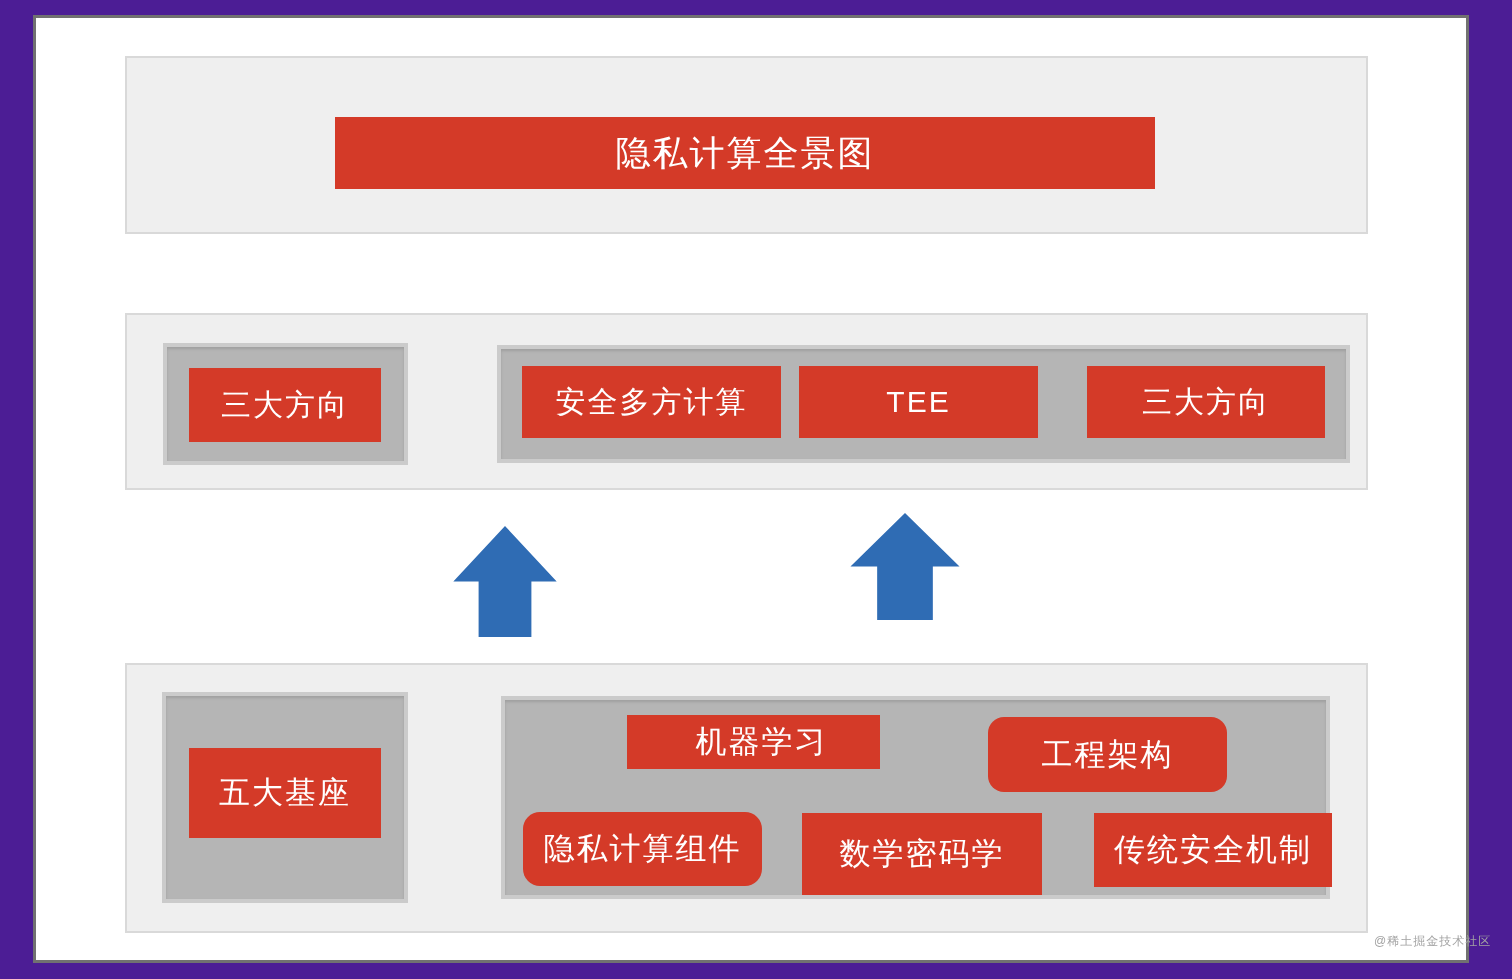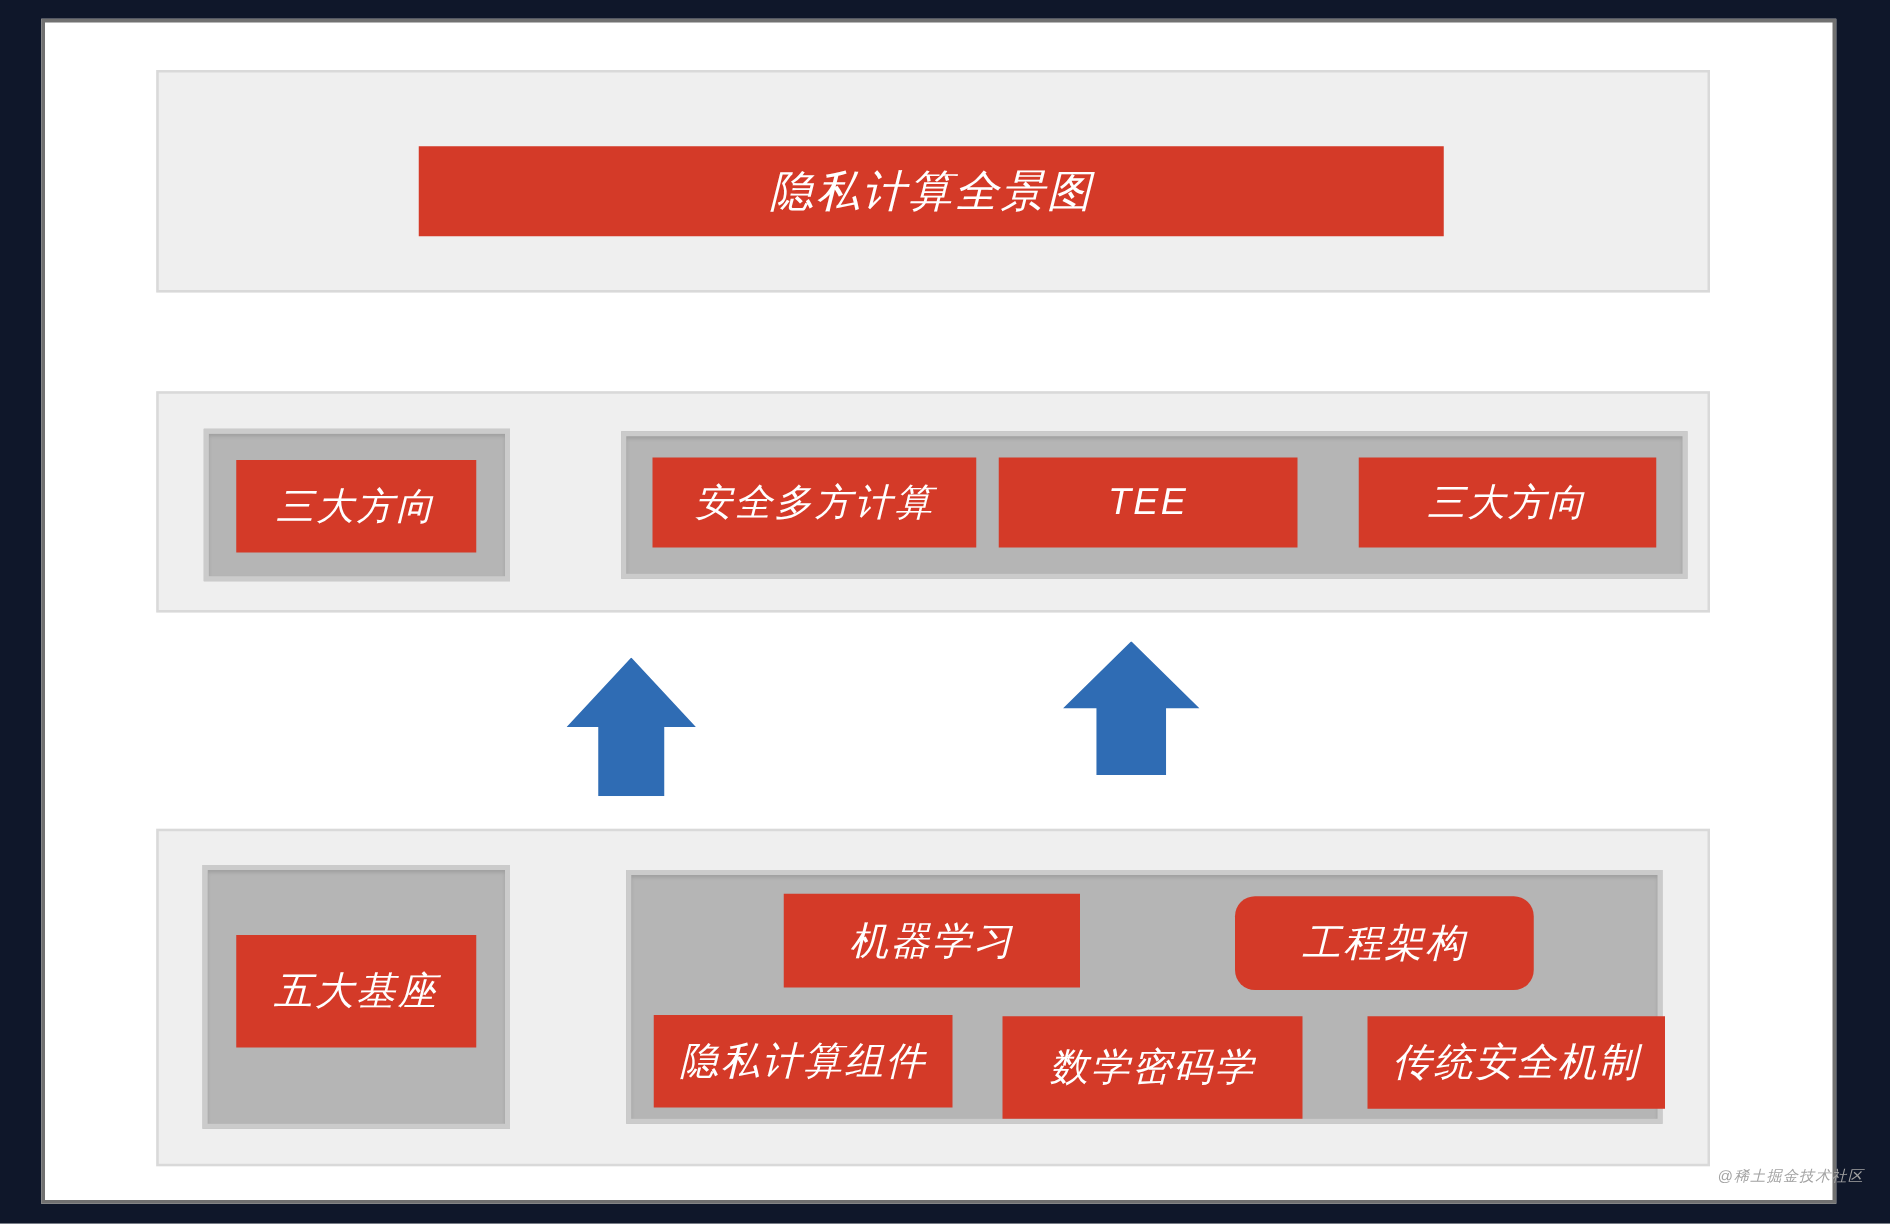--- a/index.html
+++ b/index.html
@@ -8,22 +8,21 @@
     background: #ffffff;
     width: 1512px;
     height: 979px;
     overflow: hidden;
     font-family: "Liberation Sans", sans-serif;
   }
   .stage {
     position: relative;
     width: 1512px;
     height: 979px;
-    background: #0f172a;
-    font-style: italic;
+    background: #4c1d95;
   }
   
   .frame {
     position: absolute;
     left: 33px;
     top: 15px;
     width: 1436px;
     height: 948px;
     border: 3px solid #717171;
     background: #ffffff;
@@ -62,23 +61,23 @@
     text-align: center;
     white-space: nowrap;
     letter-spacing: 2px;
   }
   .rb-title { left: 335px; top: 117px; width: 820px; height: 72px; font-size: 35px; }
   .rb-dir-label { left: 189px; top: 368px; width: 192px; height: 74px; font-size: 30px; }
   .rb-mpc { left: 522px; top: 366px; width: 259px; height: 72px; font-size: 30px; }
   .rb-tee { left: 799px; top: 366px; width: 239px; height: 72px; font-size: 30px; }
   .rb-fl  { left: 1087px; top: 366px; width: 238px; height: 72px; font-size: 30px; }
   .rb-fnd-label { left: 189px; top: 748px; width: 192px; height: 90px; font-size: 31px; }
-  .rb-ml  { left: 627px; top: 715px; width: 237px; height: 75px; font-size: 31px; }
+  .rb-ml  { left: 627px; top: 715px; width: 237px; height: 54px; font-size: 31px; padding-left: 16px; }
   .rb-ea  { left: 988px; top: 717px; width: 239px; height: 75px; font-size: 31px; border-radius: 16px; }
-  .rb-pc  { left: 523px; top: 812px; width: 239px; height: 74px; font-size: 31px; }
+  .rb-pc  { left: 523px; top: 812px; width: 239px; height: 74px; font-size: 31px; border-radius: 17px; }
   .rb-mc  { left: 802px; top: 813px; width: 240px; height: 82px; font-size: 31px; }
   .rb-ts  { left: 1094px; top: 813px; width: 238px; height: 74px; font-size: 31px; }
   
   .arrow-up {
     position: absolute;
     background: #2f6cb4;
     clip-path: polygon(50% 0%, 3% 50%, 26% 50%, 26% 100%, 74% 100%, 74% 50%, 97% 50%);
   }
   .arrow-left  { left: 450px; top: 526px; width: 110px; height: 111px; }
   .arrow-right { left: 847px; top: 513px; width: 116px; height: 107px; }

